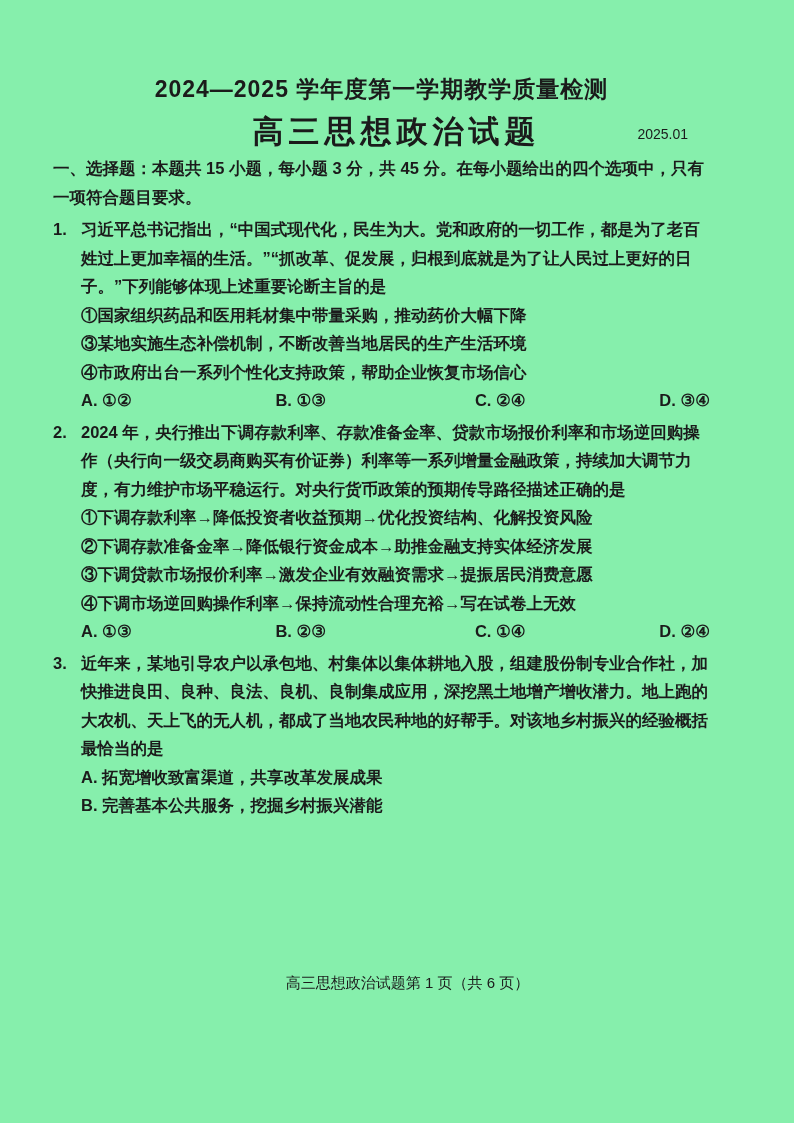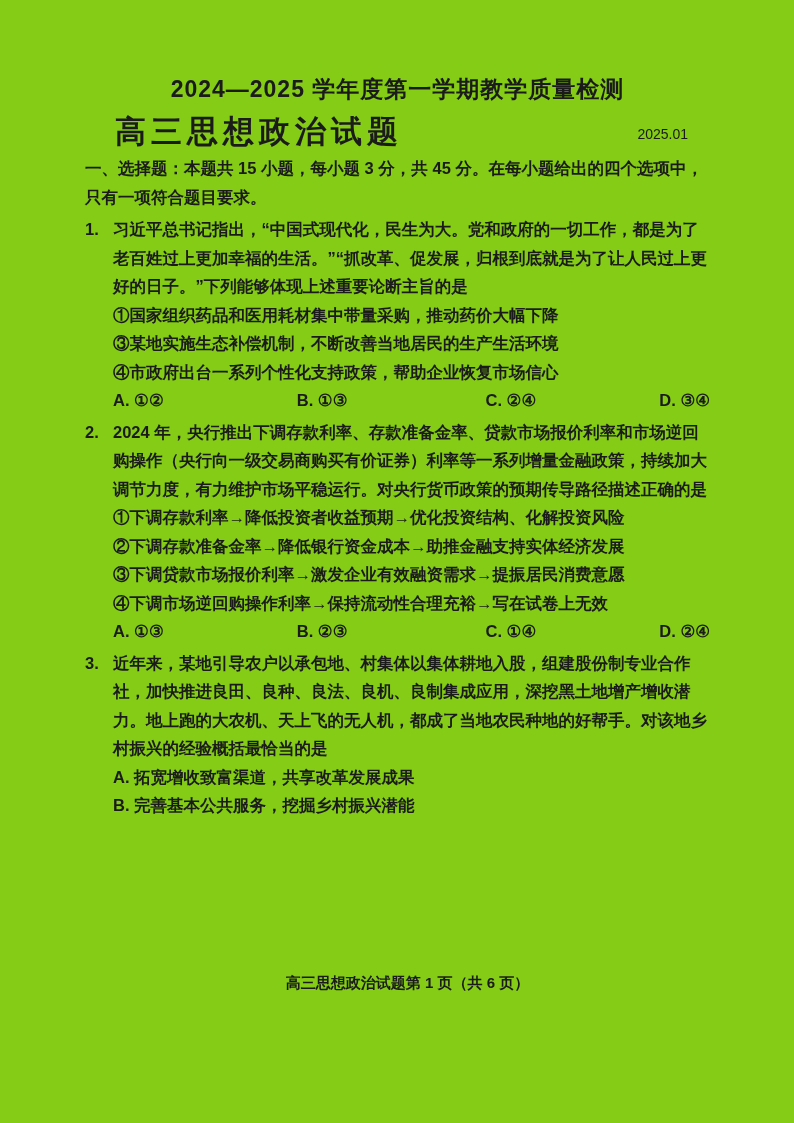--- a/index.html
+++ b/index.html
@@ -6,42 +6,42 @@
     margin: 0;
     padding: 0;
     background: #e8e8e8;
     font-family: "Liberation Sans", sans-serif;
   }
   .page {
     position: relative;
     width: 794px;
     height: 1123px;
     margin: 0 auto;
-    background: #84cc16;
+    background: #86efac;
     color: #1b1b1b;
     overflow: hidden;
     box-sizing: border-box;
-    padding: 74px 84px 0 85px;
+    padding: 74px 84px 0 53px;
   }
   
   .doc-title {
     text-align: center;
     font-size: 23px;
     font-weight: 700;
     line-height: 30px;
     letter-spacing: 1px;
   }
   .doc-subtitle-row {
     position: relative;
     margin-top: 6px;
     height: 44px;
   }
   .doc-subtitle {
     display: block;
-    text-align: left;
+    text-align: center;
     font-size: 31px;
     font-weight: 700;
     letter-spacing: 5px;
     line-height: 44px;
     padding-left: 30px;
   }
   .doc-date {
     position: absolute;
     right: 22px;
     bottom: 12px;
@@ -96,21 +96,21 @@
   .opt-row .opt:nth-child(3) { width: 115px; }
   .opt-col .opt { display: block; }
   
   .page-footer {
     position: absolute;
     left: 85px;
     right: 84px;
     top: 972px;
     text-align: center;
     font-size: 15px;
-    font-weight: 700;
+    font-weight: 400;
     line-height: 22px;
     padding-left: 20px;
   }
 </style>
 </head>
 <body>
 
 <div class="page">
 
   <div class="doc-title">2024—2025 学年度第一学期教学质量检测</div>

